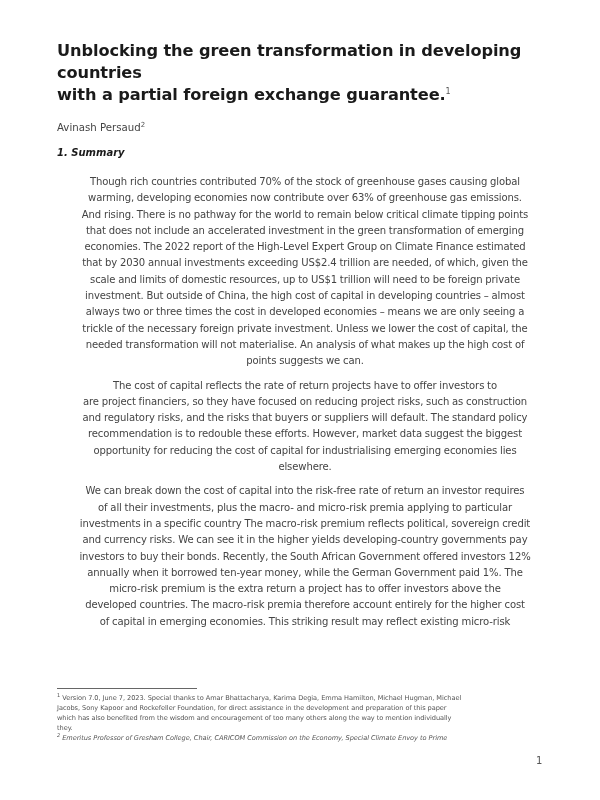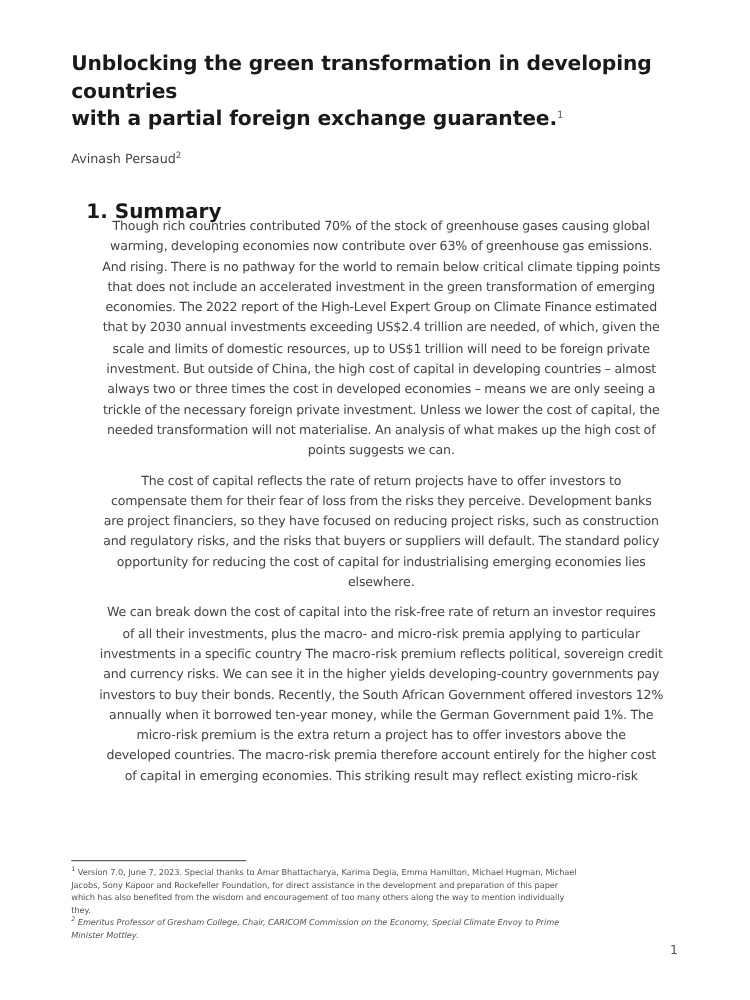--- a/index.html
+++ b/index.html
@@ -2,21 +2,21 @@
 <html><head>
 <meta charset="utf-8">
 <style>
   html, body { margin: 0; padding: 0; background: #ffffff; }
   body { width: 600px; height: 800px; position: relative; overflow: hidden; font-family: "DejaVu Sans", sans-serif; color: #3a3a3a; }
   .page { position: absolute; left: 0; top: 0; width: 600px; height: 560px; }
   .title { position: absolute; left: 57px; top: 40px; width: 520px; font-family: "DejaVu Sans", sans-serif; font-weight: bold; font-size: 16.2px; line-height: 22px; color: #1a1a1a; letter-spacing: -0.1px; margin: 0; }
   .title sup, .author sup { font-weight: normal; font-size: 8px; vertical-align: 6px; line-height: 0; color: #555; }
   .author { position: absolute; left: 57px; top: 122px; font-size: 10.2px; color: #444; margin: 0; }
   .author sup { vertical-align: 4px; font-size: 7px; }
-  .heading { position: absolute; left: 57px; top: 147px; font-size: 16px; font-weight: bold; color: #1a1a1a; margin: 12px; }
+  .heading { position: absolute; left: 57px; top: 147px; font-size: 10px; font-weight: bold; color: #1a1a1a; margin: 0; font-style: italic; }
   .body { position: absolute; left: 57px; top: 174px; width: 496px; }
   .para { margin: 0 0 8px 0; font-size: 10.05px; line-height: 16.3px; color: #444; letter-spacing: -0.12px; word-spacing: -0.2px; text-align: center; }
   .para span.ln { display: block; white-space: nowrap; }
   .rule { position: absolute; left: 57px; top: 688px; width: 140px; height: 0; border-top: 1px solid #666; }
   .footnotes { position: absolute; left: 57px; top: 693px; width: 500px; }
   .fn { margin: 0; font-size: 6.6px; line-height: 10px; color: #555; letter-spacing: -0.05px; }
   .fn span.ln { display: block; white-space: nowrap; }
   .fn sup { font-size: 5px; vertical-align: 3px; line-height: 0; }
   .fn.italic { font-style: italic; }
   .pagenum { position: absolute; left: 536px; top: 755px; font-size: 10px; color: #555; margin: 0; }
@@ -47,23 +47,23 @@
       <span class="ln">that by 2030 annual investments exceeding US$2.4 trillion are needed, of which, given the</span>
       <span class="ln">scale and limits of domestic resources, up to US$1 trillion will need to be foreign private</span>
       <span class="ln">investment. But outside of China, the high cost of capital in developing countries – almost</span>
       <span class="ln">always two or three times the cost in developed economies – means we are only seeing a</span>
       <span class="ln">trickle of the necessary foreign private investment. Unless we lower the cost of capital, the</span>
       <span class="ln">needed transformation will not materialise. An analysis of what makes up the high cost of</span>
       <span class="ln">points suggests we can.</span>
     </p>
     <p class="para">
       <span class="ln">The cost of capital reflects the rate of return projects have to offer investors to</span>
-      <span class="ln">compensate them for their fear of loss from the risks they perceive. Development banks</span>
       <span class="ln">are project financiers, so they have focused on reducing project risks, such as construction</span>
       <span class="ln">and regulatory risks, and the risks that buyers or suppliers will default. The standard policy</span>
+      <span class="ln">recommendation is to redouble these efforts. However, market data suggest the biggest</span>
       <span class="ln">opportunity for reducing the cost of capital for industrialising emerging economies lies</span>
       <span class="ln">elsewhere.</span>
     </p>
     <p class="para">
       <span class="ln">We can break down the cost of capital into the risk-free rate of return an investor requires</span>
       <span class="ln">of all their investments, plus the macro- and micro-risk premia applying to particular</span>
       <span class="ln">investments in a specific country The macro-risk premium reflects political, sovereign credit</span>
       <span class="ln">and currency risks. We can see it in the higher yields developing-country governments pay</span>
       <span class="ln">investors to buy their bonds. Recently, the South African Government offered investors 12%</span>
       <span class="ln">annually when it borrowed ten-year money, while the German Government paid 1%. The</span>
@@ -77,18 +77,17 @@
 
   <div class="footnotes">
     <p class="fn">
       <span class="ln"><sup>1</sup> <span>Version 7.0, June 7, 2023. Special thanks to Amar Bhattacharya, Karima Degia, Emma Hamilton, Michael Hugman, Michael</span></span>
       <span class="ln">Jacobs, Sony Kapoor and Rockefeller Foundation, for direct assistance in the development and preparation of this paper</span>
       <span class="ln">which has also benefited from the wisdom and encouragement of too many others along the way to mention individually</span>
       <span class="ln">they.</span>
     </p>
     <p class="fn italic">
       <span class="ln"><sup>2</sup> <span>Emeritus Professor of Gresham College, Chair, CARICOM Commission on the Economy, Special Climate Envoy to Prime</span></span>
-      <span class="ln">Minister Mottley.</span>
     </p>
   </div>
 
   <p class="pagenum">1</p>
 </div>
 
 </body></html>

